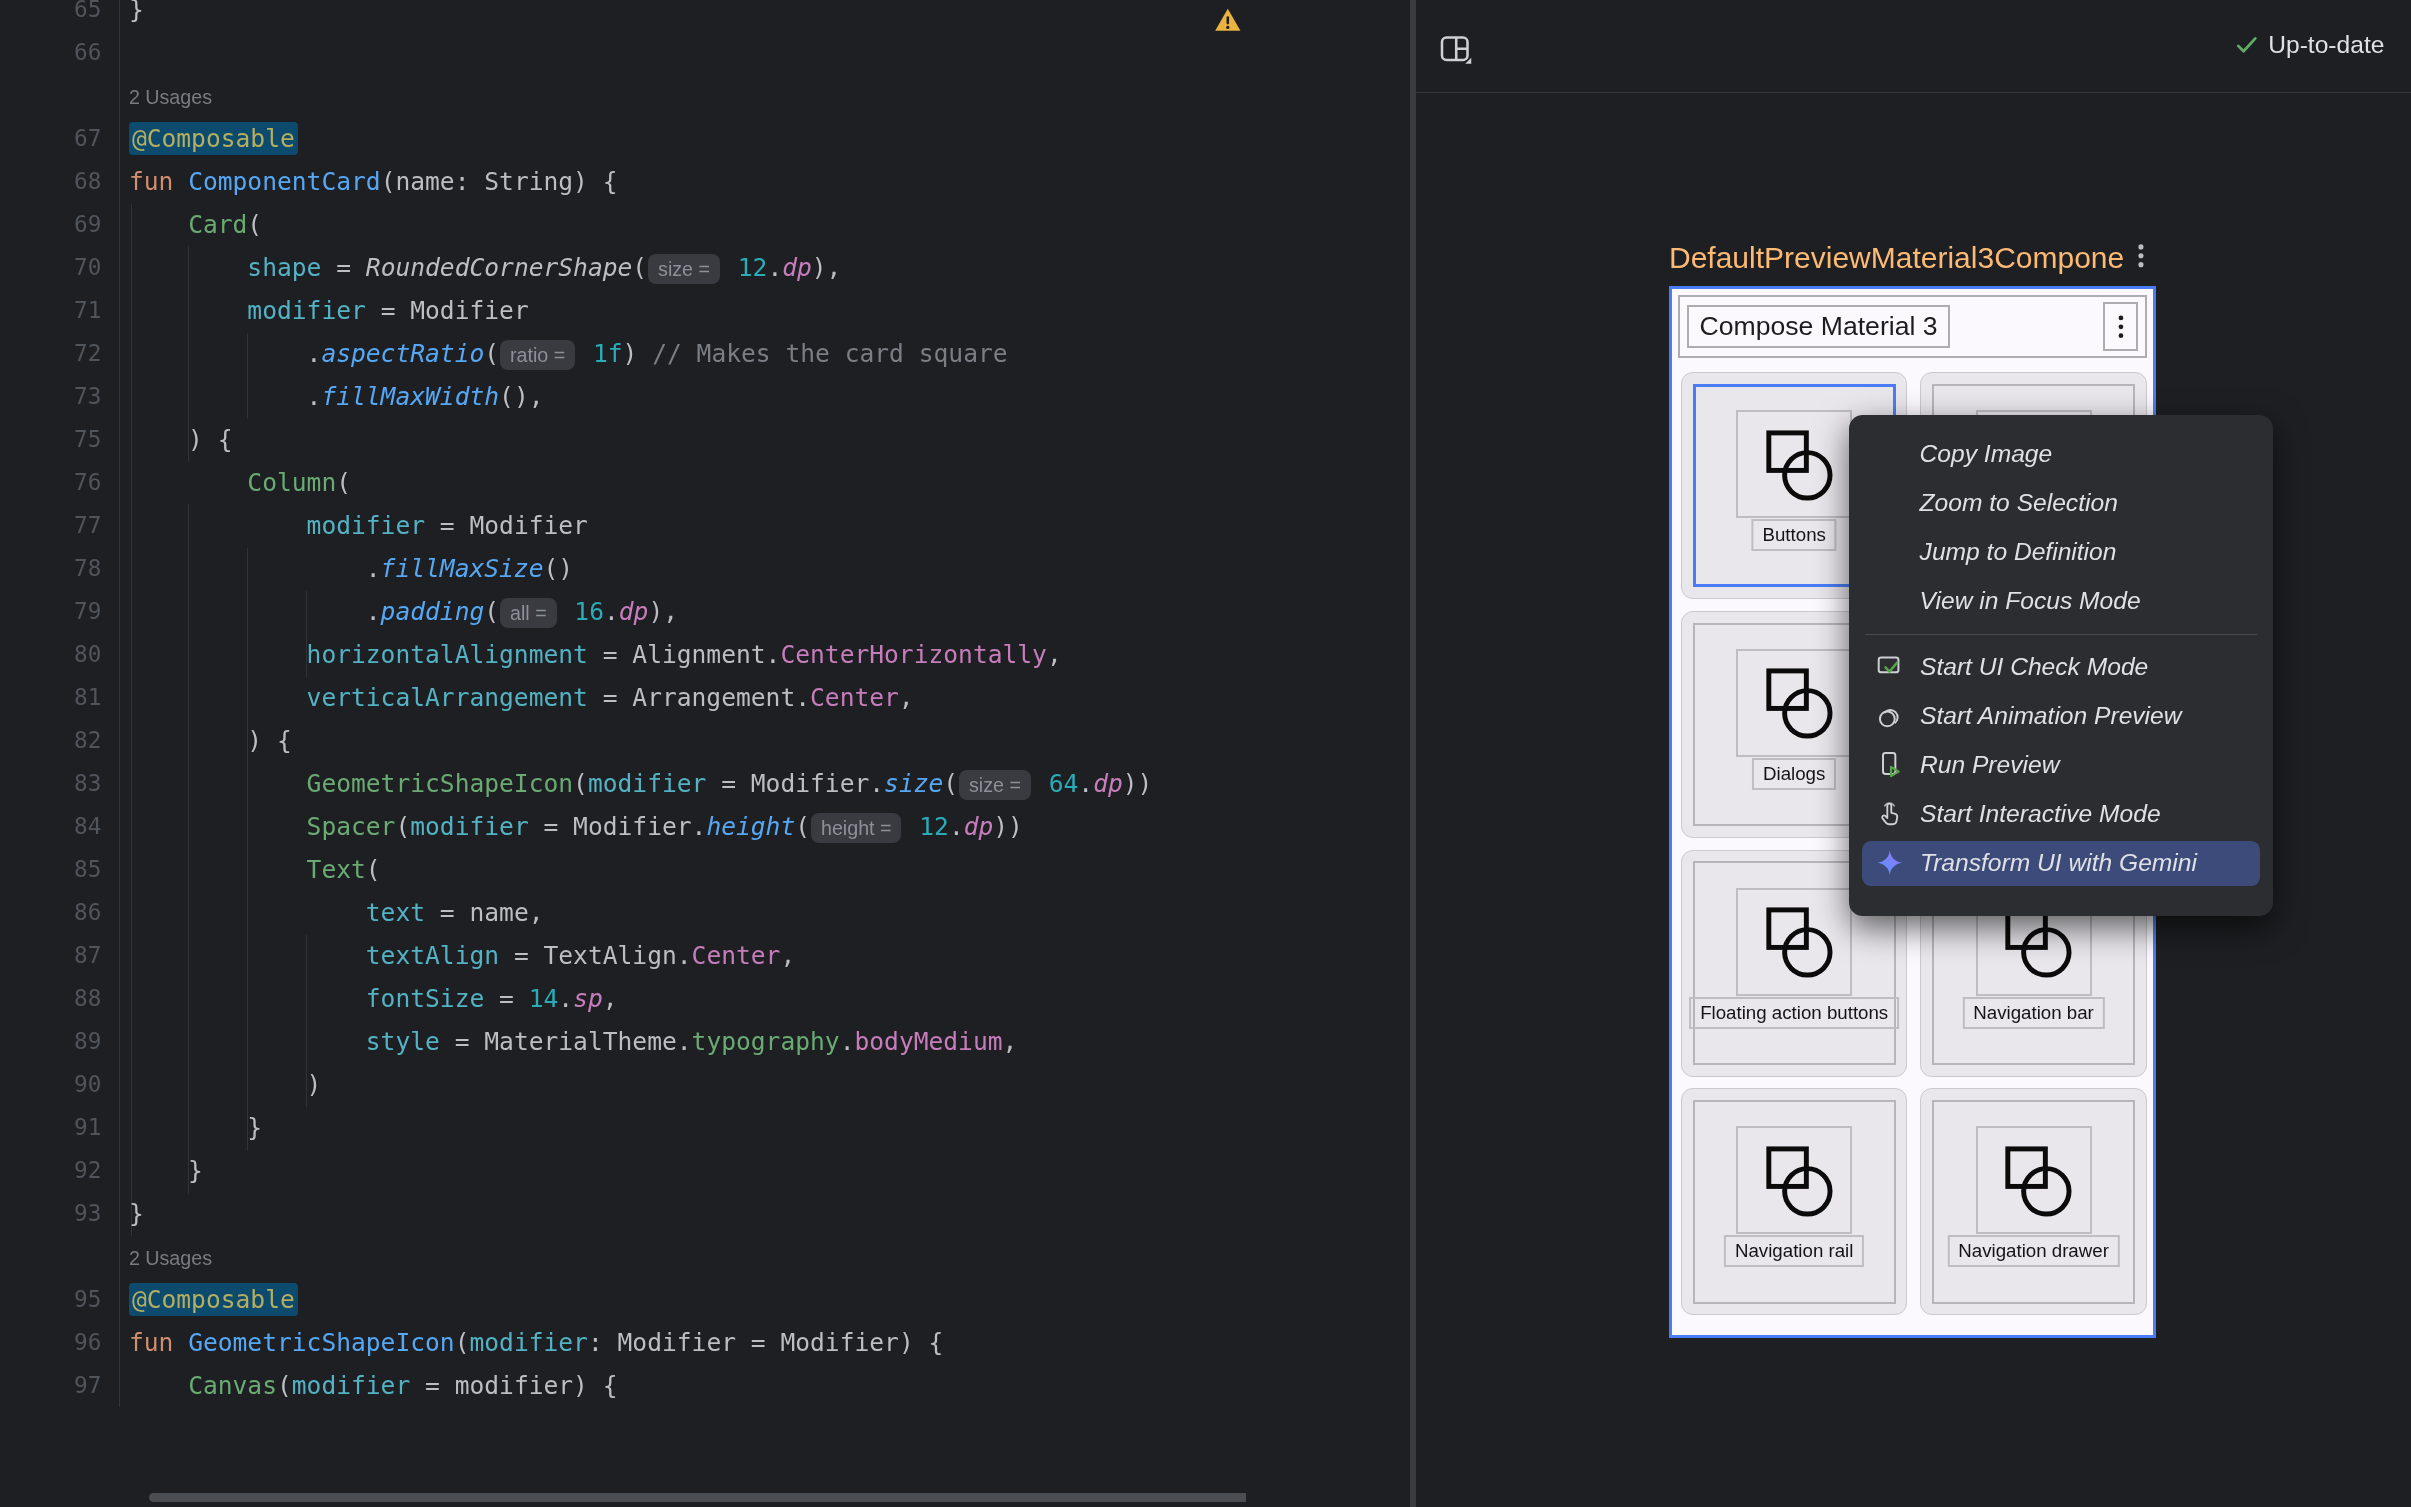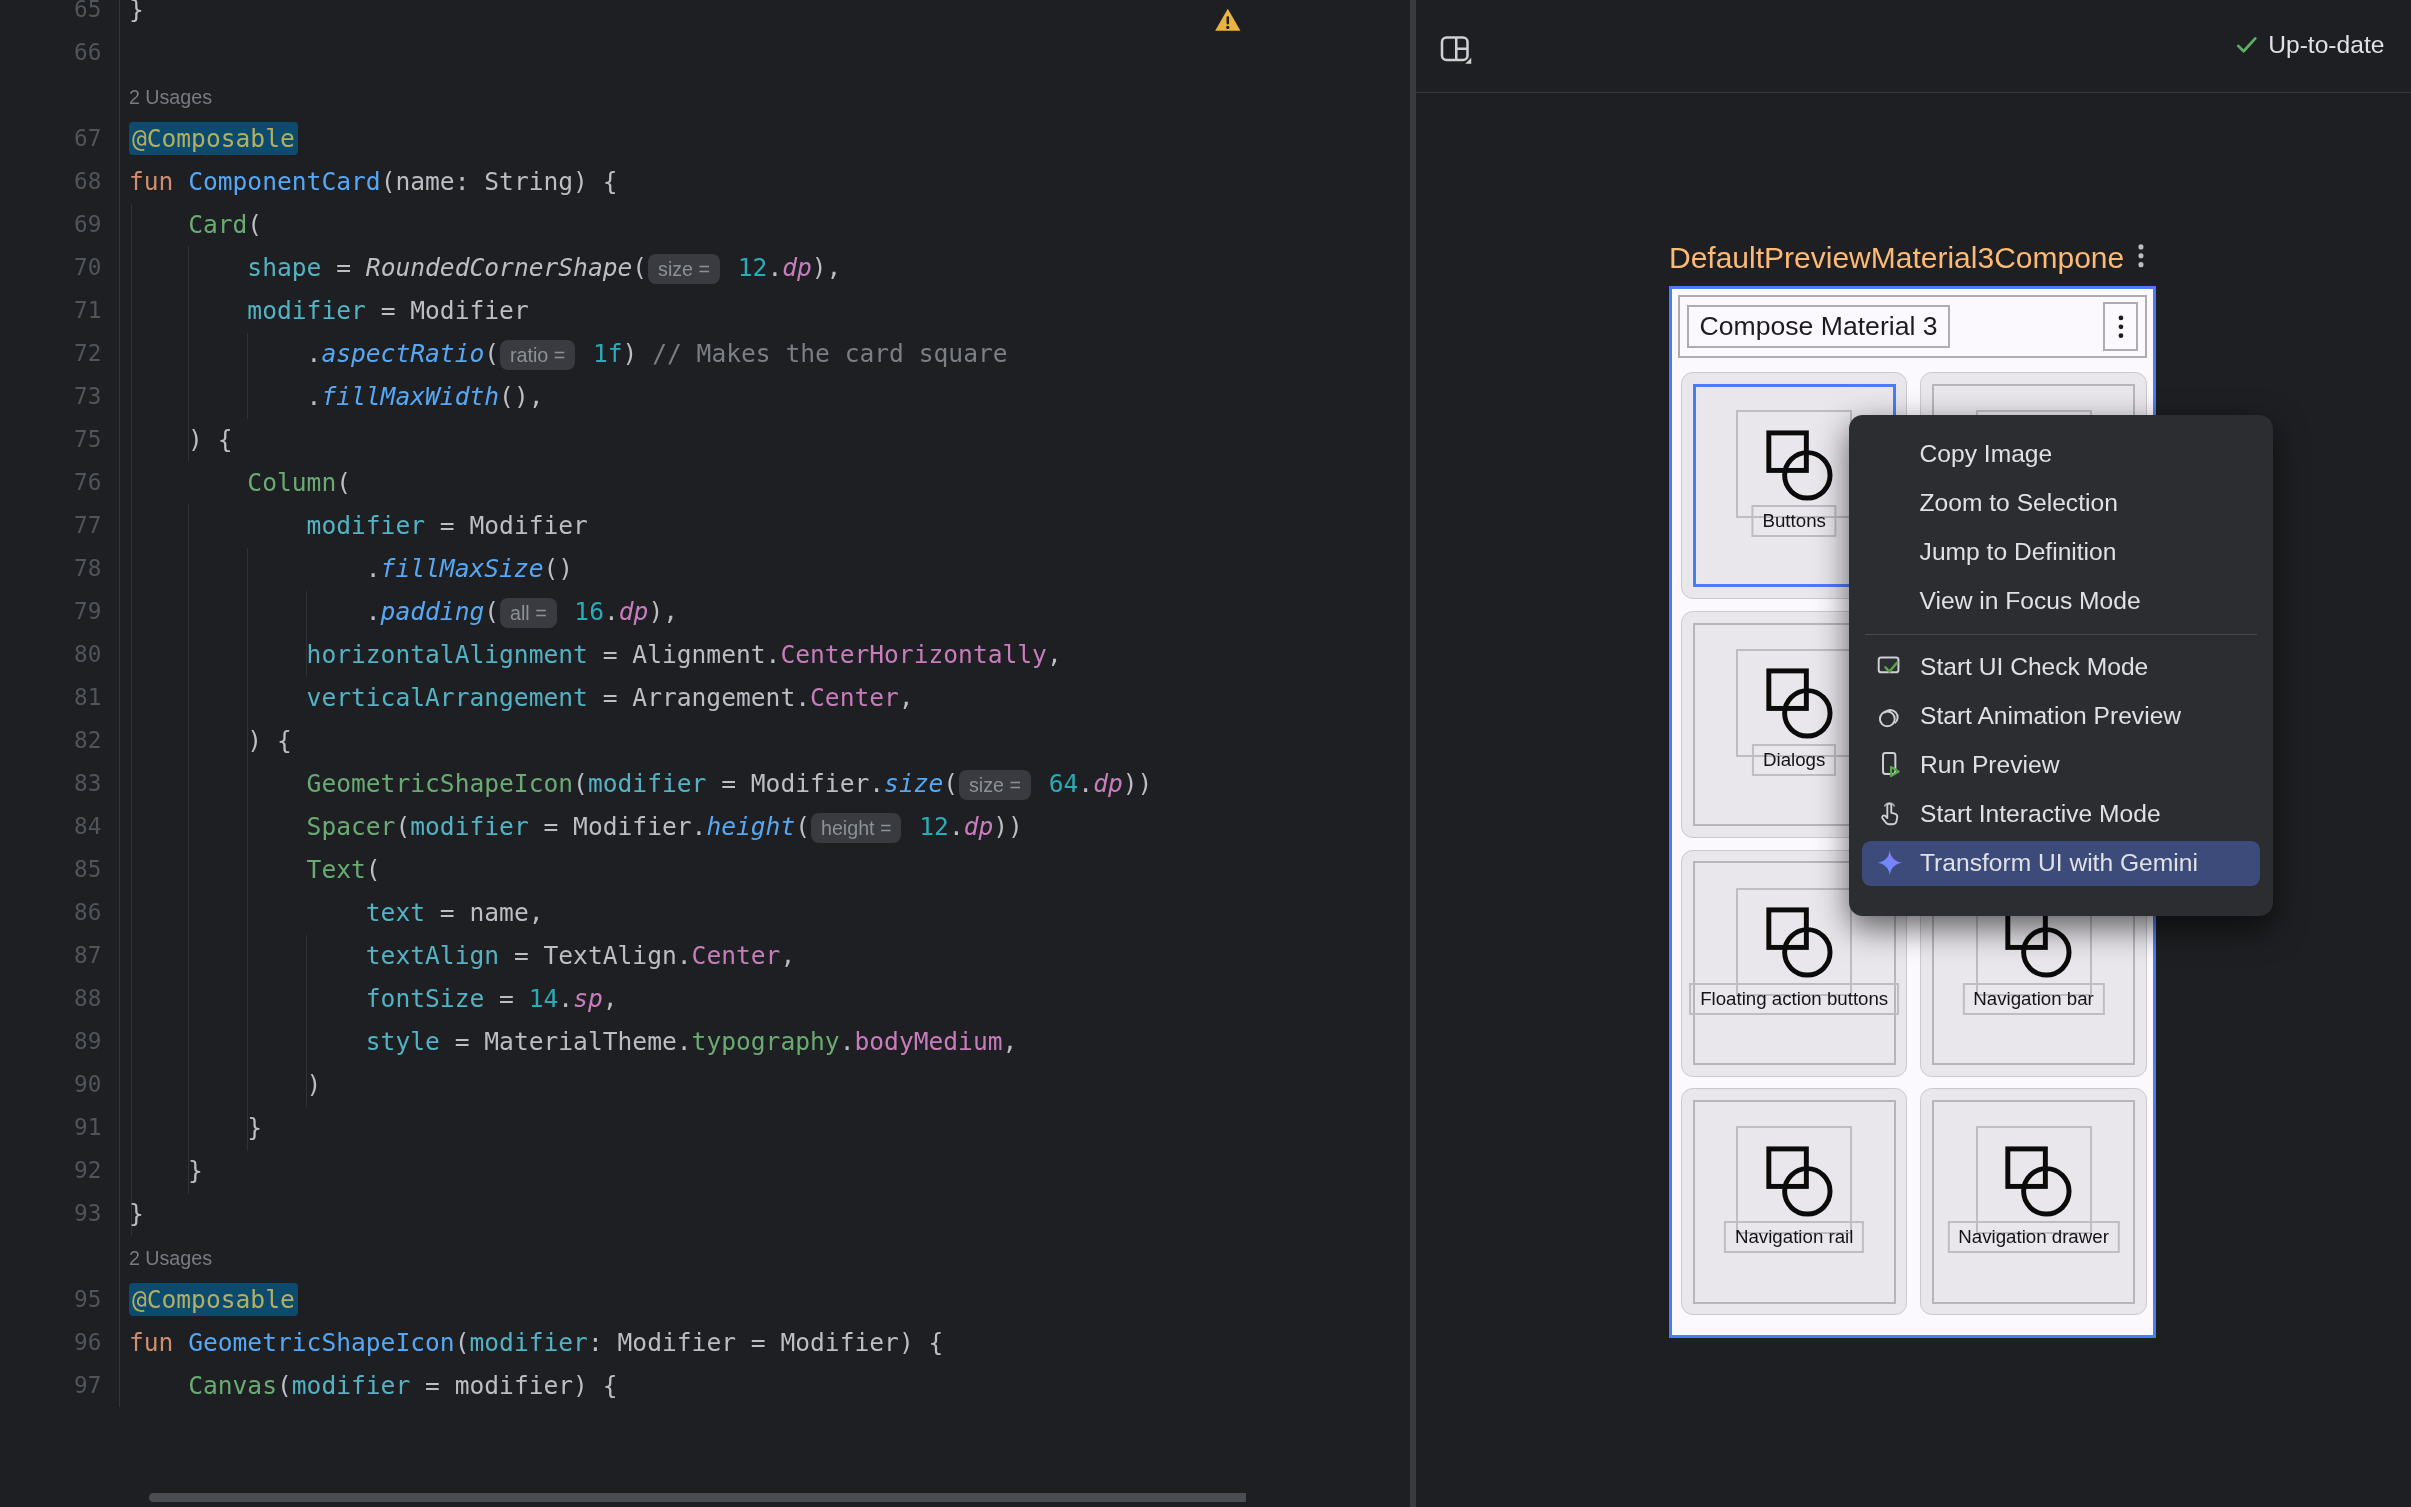--- a/index.html
+++ b/index.html
@@ -38,24 +38,24 @@
 
   #pcard{position:absolute;left:253px;top:286px;width:487px;height:1052px;background:#FBF9FE;border:3px solid #4A7DF5;}
   #appbar{margin:5.9px;height:63px;border:2px solid #AEACB2;display:flex;align-items:center;justify-content:space-between;padding:0 6.9px;}
   #appbar-title{border:2px solid #AEACB2;font-size:26.6px;color:#1C1B1F;padding:3.9px 10.8px;white-space:nowrap;}
   #appbar-kebab{border:2px solid #AEACB2;width:35px;height:49px;display:flex;align-items:center;justify-content:center;}
   #pgrid{position:absolute;left:8.9px;top:83px;width:466px;display:grid;grid-template-columns:1fr 1fr;column-gap:12.8px;row-gap:11.8px;}
   .pcell{height:227px;background:#E9E7EC;border:1px solid #CBC9CF;border-radius:11.8px;position:relative;}
   .pinner{position:absolute;inset:10.8px;border:2px solid #B7B5BB;}
   .pinner.sel{border:3px solid #4A7DF5;}
   .picon{position:absolute;top:37px;left:50%;transform:translateX(-50%);width:116px;height:108px;border:2px solid #BFBDC3;display:flex;align-items:center;justify-content:center;}
-  .plabel{position:absolute;top:132px;left:50%;transform:translateX(-50%);border:2px solid #BFBDC3;font-size:18.7px;color:#141316;padding:3px 8.9px;white-space:nowrap;}
+  .plabel{position:absolute;top:146px;left:50%;transform:translateX(-50%);border:2px solid #BFBDC3;font-size:18.7px;color:#141316;padding:3px 8.9px;white-space:nowrap;}
 
   
-  #ctx{position:absolute;left:1849px;top:415px;width:424px;height:501px;background:#2B2D31;border-radius:13.8px;box-shadow:0 11.8px 33px rgba(0,0,0,.6);padding-top:14.8px;z-index:50;}
+  #ctx{position:absolute;left:1849px;top:415px;width:424px;height:501px;background:#2B2D31;border-radius:13.8px;box-shadow:0 11.8px 33px rgba(0,0,0,.6);padding-top:14.8px;z-index:50;font-style:italic;}
   .mi{height:49px;display:flex;align-items:center;position:relative;padding-left:25.6px;}
   .mi .mico{width:29.6px;height:29.6px;flex:0 0 29.6px;margin-right:15.8px;}
   .mi .mico svg{width:29.6px;height:29.6px;display:block;}
   .mi .mlabel{color:#DFE1E5;font-size:24.6px;white-space:nowrap;position:relative;z-index:2;}
   .mi.noicon .mlabel{margin-left:45px;}
   .mi .hl{position:absolute;left:12.8px;right:12.8px;top:2px;bottom:2px;border-radius:8.9px;background:#3D4B7A;z-index:1;}
   .mi .mico{position:relative;z-index:2;}
   .msep{height:1px;background:#46484D;margin:7.9px 15.8px;}
 </style>
 </head>

